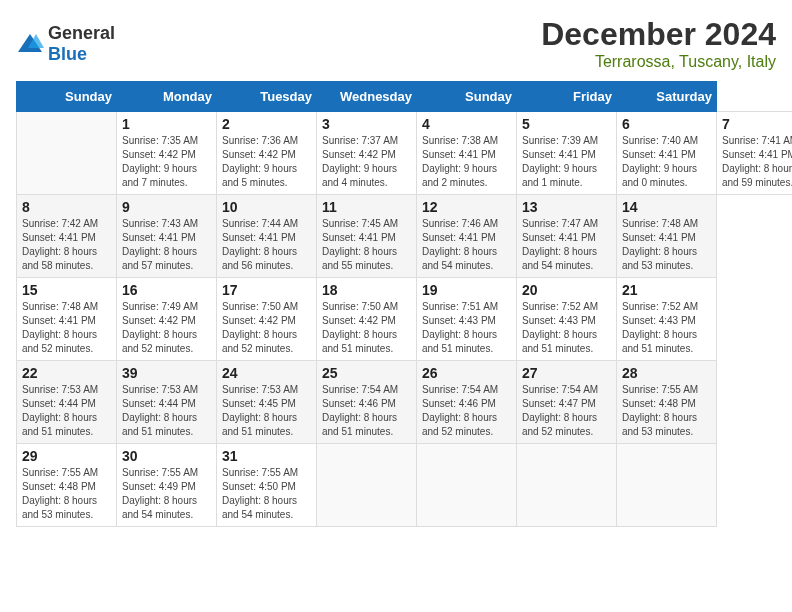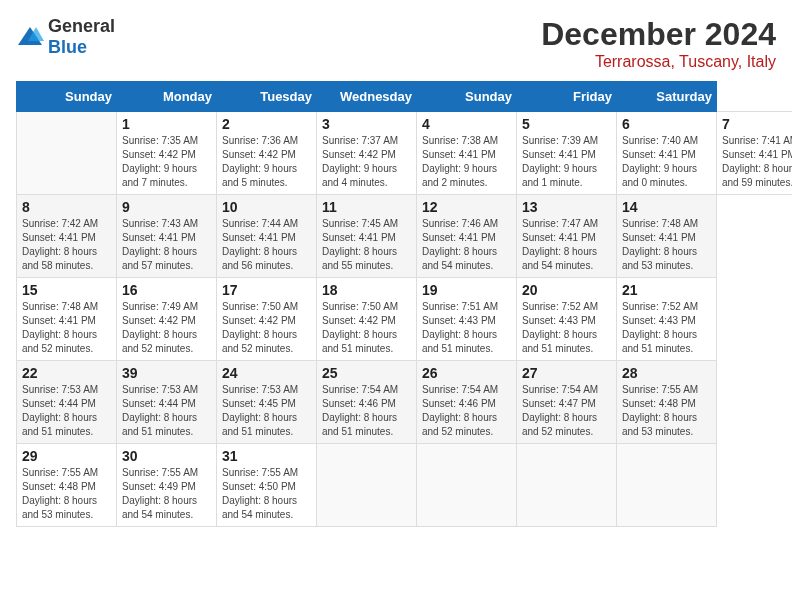--- a/index.html
+++ b/index.html
@@ -6,21 +6,21 @@
     body {
       font-family: Arial, sans-serif;
       background: #fff;
       width: 792px;
       min-height: 612px;
       padding: 16px;
     }
     .header-area {
       display: flex;
       justify-content: space-between;
-      align-items: flex-start;
+      align-items: center;
       margin-bottom: 10px;
     }
     .logo {
       display: flex;
       align-items: center;
       gap: 4px;
     }
     .logo-icon {
       width: 28px;
       height: 28px;
@@ -28,21 +28,21 @@
     .title-area {
       text-align: right;
     }
     .main-title {
       font-size: 32px;
       font-weight: bold;
       color: #333;
     }
     .subtitle {
       font-size: 16px;
-      color: #b91c1c;
+      color: #4d7c0f;
     }
     table {
       width: 100%;
       border-collapse: collapse;
       font-size: 11px;
     }
     thead tr th {
       background-color: #1a6fba;
       color: #fff;
       padding: 7px 4px;

